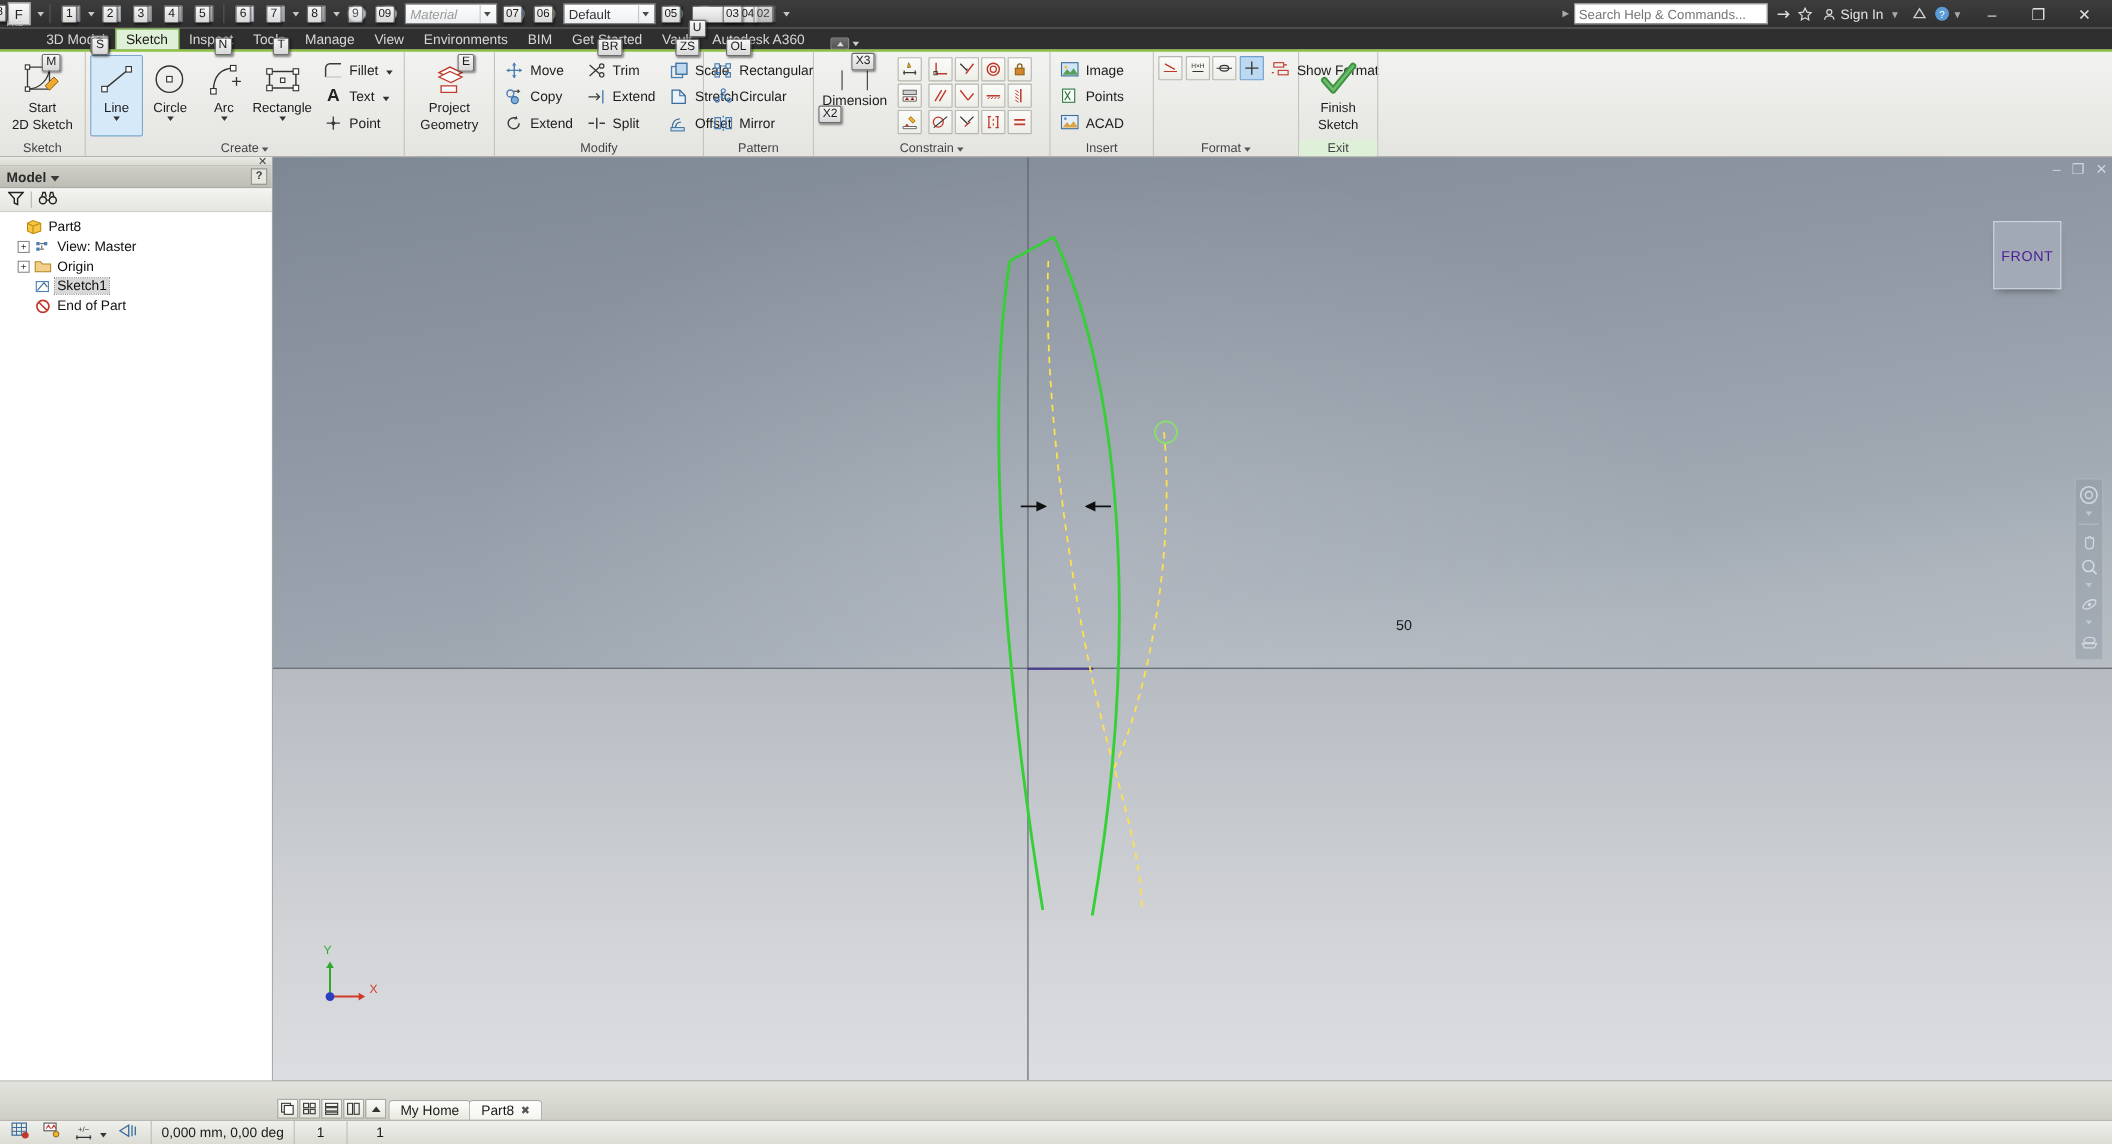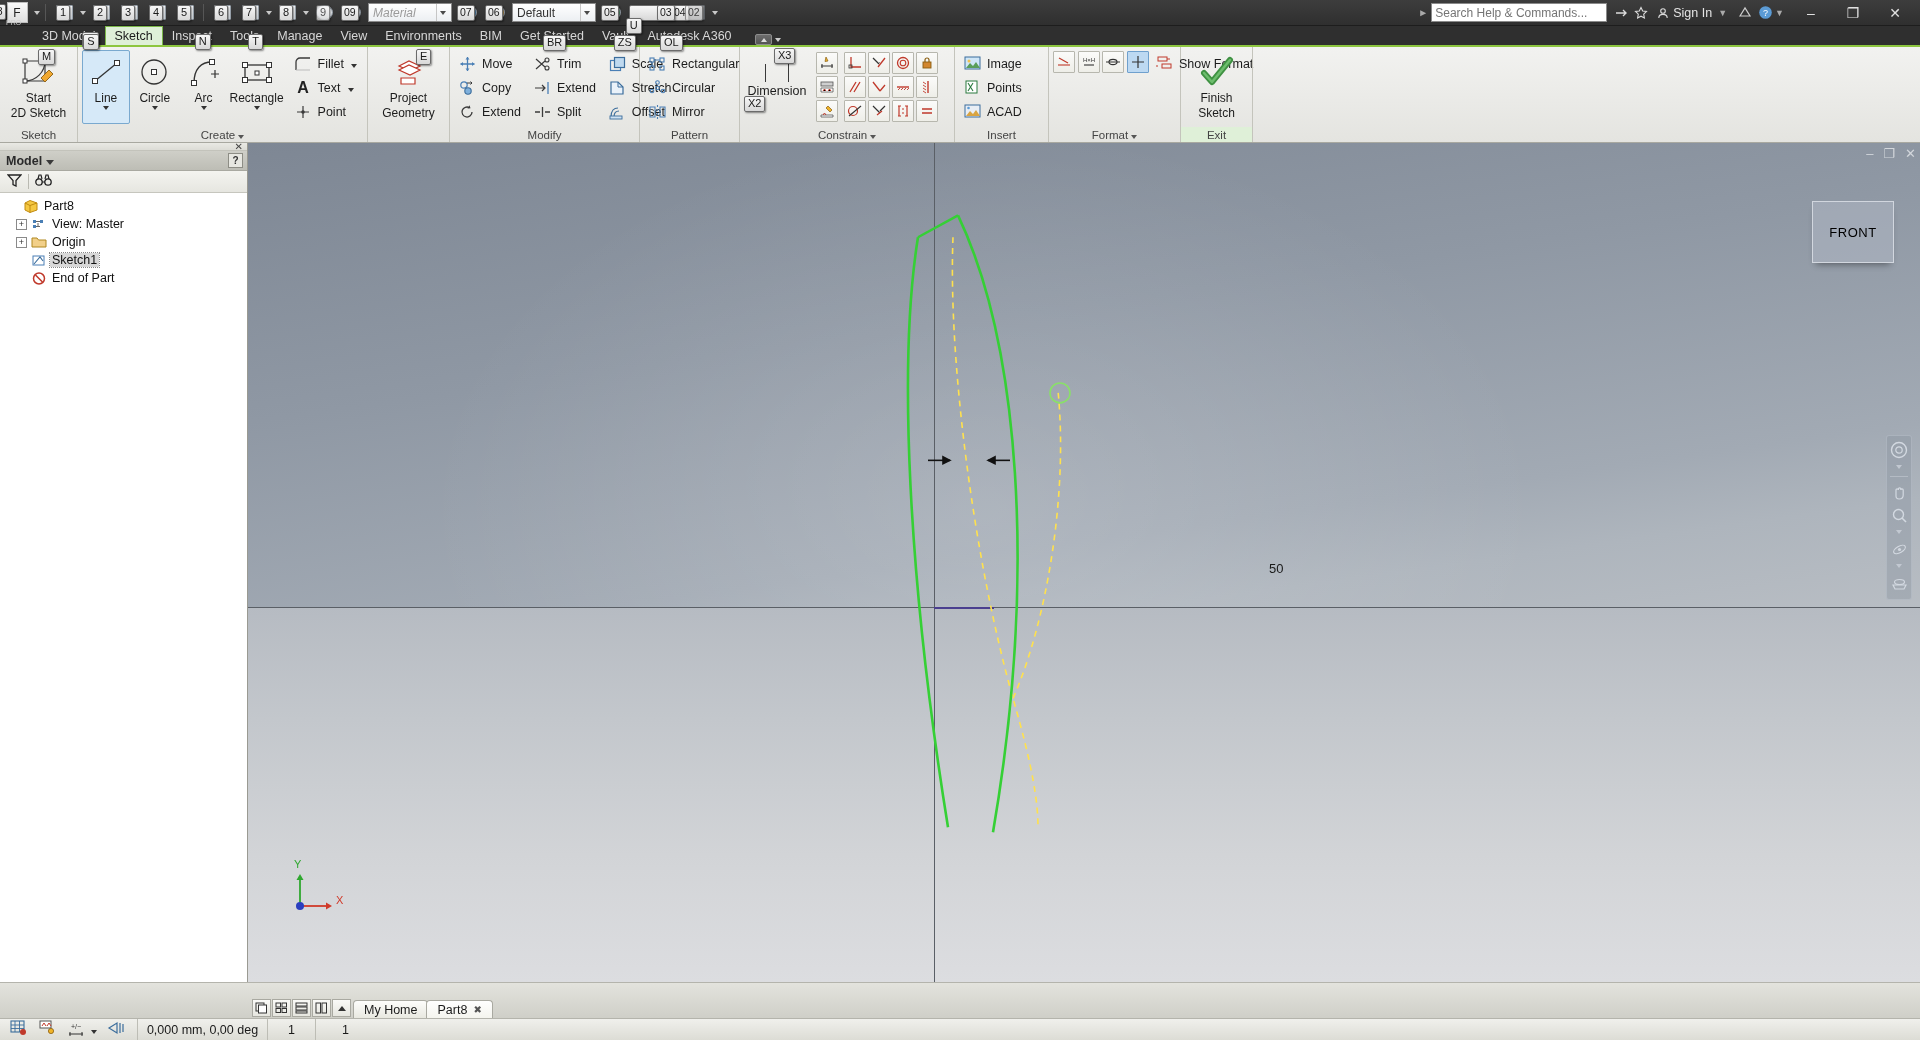--- a/index.html
+++ b/index.html
@@ -158,22 +158,22 @@
     position:absolute; left:0; right:0; top:55.3%; bottom:0;
     background:linear-gradient(180deg,#b6bbc2 0%, #c3c7cc 30%, #d2d4d7 66%, #dcdde0 100%);
   }
   .cv-horizon { position:absolute; left:0; right:0; top:55.3%; height:1px; background:#5a5f66; }
   .cv-vaxis { position:absolute; top:0; bottom:0; left:41%; width:1px; background:#5a5f66; }
   .cv-baseline{ position:absolute; left:41%; width:60px; top:55.3%; height:2px; background:#4a3f8f; }
 
   .cv-topbar { position:absolute; right:4px; top:3px; display:flex; gap:10px; color:#d3d7dc; font-size:13px; z-index:5;}
   .viewcube { position:absolute; right:46px; top:58px; width:62px; height:62px; z-index:5; }
   .vc-face {
-    width:82px; height:62px; background:rgba(175,183,194,.55); border:1px solid rgba(226,230,236,.75);
-    display:flex; align-items:center; justify-content:center; color:#000000; font-size:13px; letter-spacing:.5px;
+    width:62px; height:62px; background:rgba(175,183,194,.55); border:1px solid rgba(226,230,236,.75);
+    display:flex; align-items:center; justify-content:center; color:#4c1d95; font-size:13px; letter-spacing:.5px;
     box-shadow:0 5px 7px -4px rgba(0,0,0,.45);
   }
   .navbar {
     position:absolute; right:8px; top:292px; width:26px; background:rgba(138,147,160,.42);
     border:1px solid rgba(200,206,214,.4); border-radius:3px; display:flex; flex-direction:column;
     align-items:center; padding:4px 0 6px; gap:3px; z-index:5;
   }
   .nb-item{ width:22px; height:20px; display:flex; align-items:center; justify-content:center; color:#cfd5dd;}
   .nb-caret{ height:8px; display:flex; align-items:center; justify-content:center;}
   .nb-caret::after{ content:''; border-left:3px solid transparent; border-right:3px solid transparent; border-top:4px solid #c2c8d1;}

